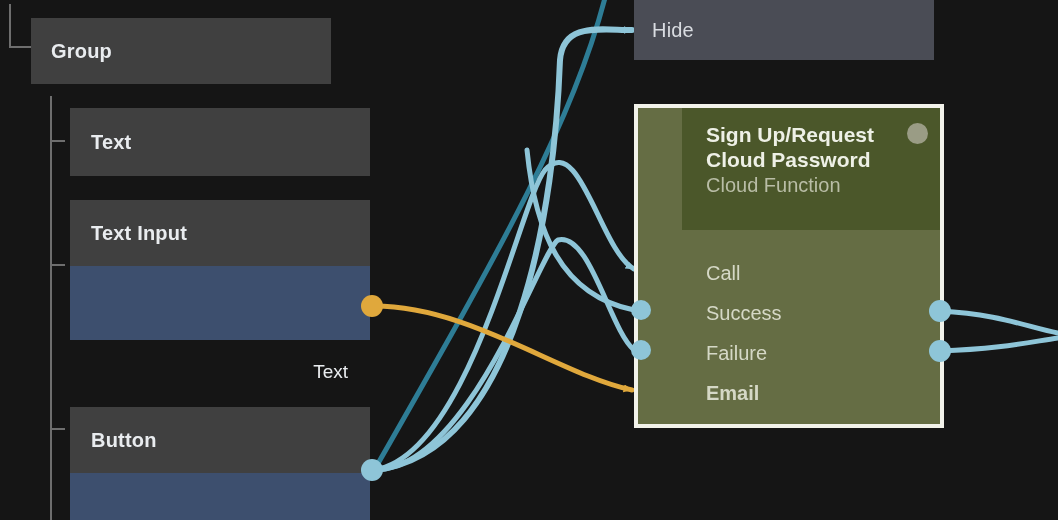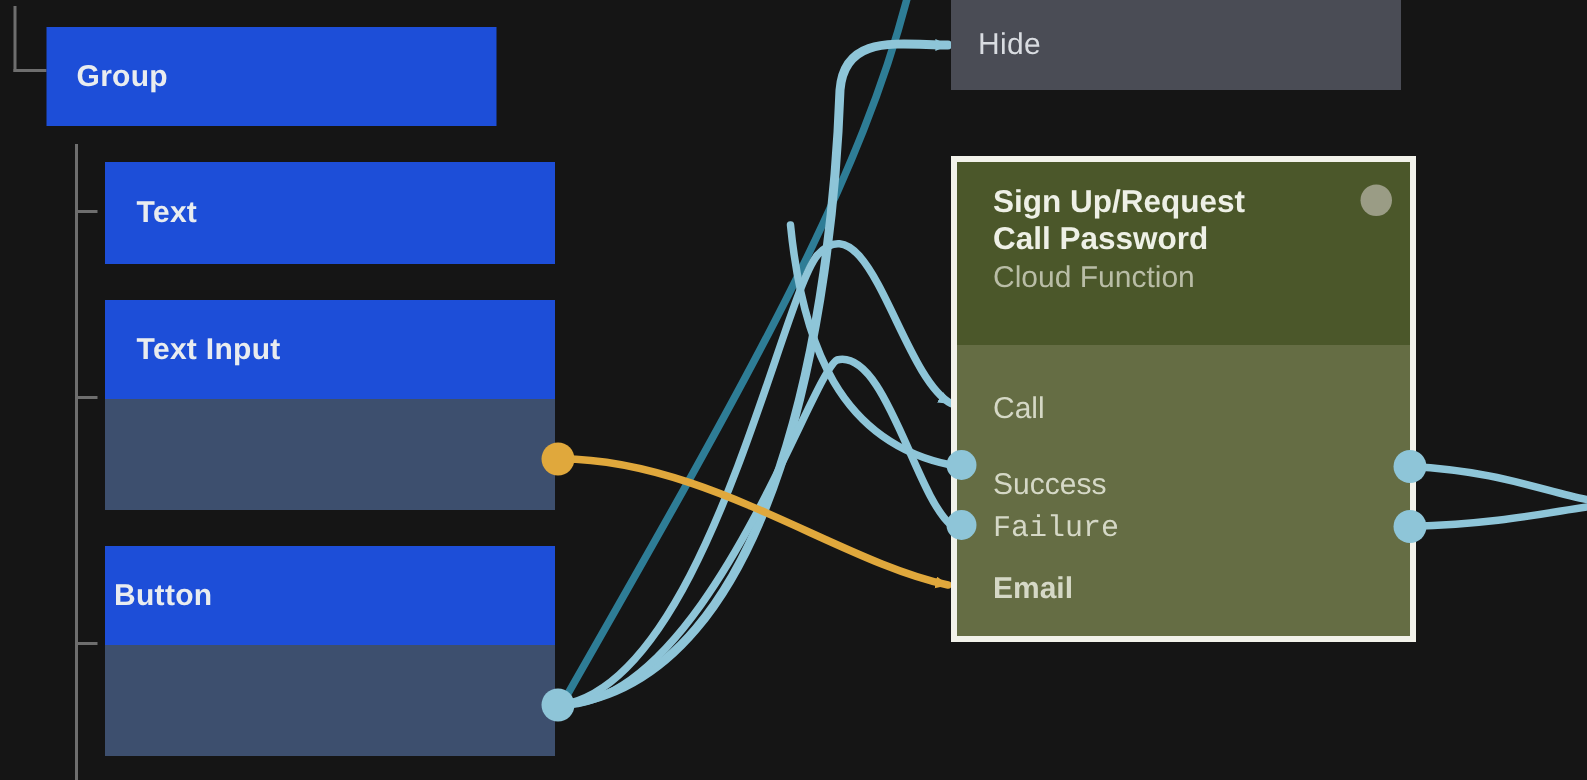--- a/index.html
+++ b/index.html
@@ -19,21 +19,21 @@
     box-sizing:border-box;width:100%;
     display:flex;align-items:center;
   }
   .node-title{
     color:#e9ecef;font-weight:bold;font-size:20px;
     letter-spacing:.2px;white-space:nowrap;
   }
   .node-body{box-sizing:border-box;width:100%;position:relative;}
 
   
-  .n-blue .node-head{background:#1d4ed8;}
+  .n-blue .node-head{background:#404040;}
   .n-blue .node-body{background:#3d4f6e;}
   .port-row{
     position:absolute;right:22px;
     color:#e9ecef;font-size:19px;font-weight:normal;
     transform:translateY(-50%);
   }
 
   
   .n-grey{background:#4a4c55;}
   .n-grey .node-head{background:transparent;}
@@ -121,45 +121,45 @@
     <div class="node n-blue" style="left:70px;top:200px;width:300px;height:140px;">
       <div class="node-head" style="height:66px;padding-left:21px;">
         <span class="node-title">Text Input</span>
       </div>
       <div class="node-body" style="height:74px;">
         <div class="port-row" style="top:106px;">Text</div>
       </div>
     </div>
 
     <div class="node n-blue" style="left:70px;top:364px;width:300px;height:140px;">
-      <div class="node-head" style="height:66px;padding-left:6px;">
+      <div class="node-head" style="height:66px;padding-left:21px;margin-top:43px;">
         <span class="node-title">Button</span>
       </div>
       <div class="node-body" style="height:74px;">
         
       </div>
     </div>
 
     <div class="node n-grey" style="left:634px;top:0px;width:300px;height:60px;">
       <div class="node-head" style="height:60px;padding-left:18px;">
         <span class="node-title">Hide</span>
       </div>
     </div>
 
-    <div class="node n-green" style="left:634px;top:104px;width:310px;height:324px;">
+    <div class="node n-green" style="left:634px;top:104px;width:310px;height:324px;padding-left:44px;">
       <div class="node-head" style="height:122px;position:relative;">
         <div class="cf-title">Sign Up/Request</div>
-        <div class="cf-title">Call Password</div>
+        <div class="cf-title">Cloud Password</div>
         <div class="cf-sub">Cloud Function</div>
         <div class="cf-dot"></div>
       </div>
       <div class="node-body" style="height:194px;position:relative;">
         <div class="cf-port" style="top:43px;">Call</div>
-        <div class="cf-port" style="top:94px;">Success</div>
-        <div class="cf-port" style="top:123px;font-family:Liberation Mono, monospace;">Failure</div>
+        <div class="cf-port" style="top:83px;">Success</div>
+        <div class="cf-port" style="top:123px;">Failure</div>
         <div class="cf-port" style="top:163px;font-weight:bold;">Email</div>
       </div>
     </div>
 
   </div>
 
   <svg class="layer-ports" viewBox="0 0 1058 520">
 
     <circle cx="372" cy="306" r="11" fill="#e0a83c"></circle>
 

